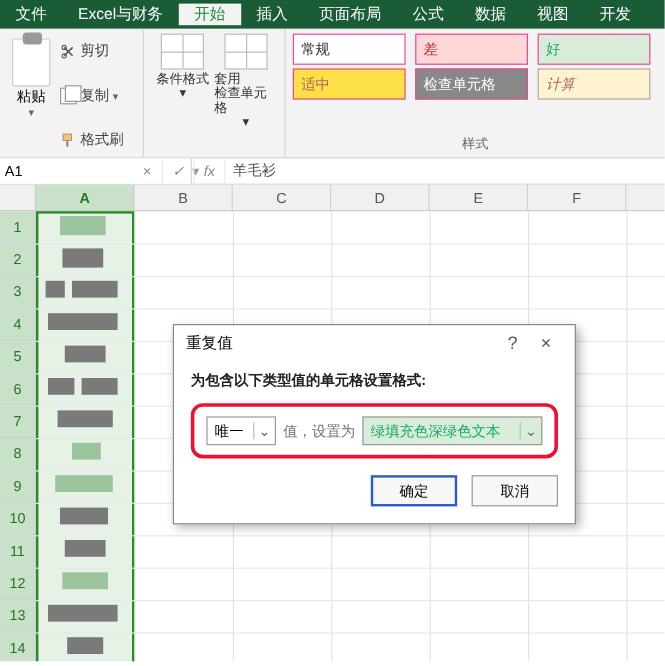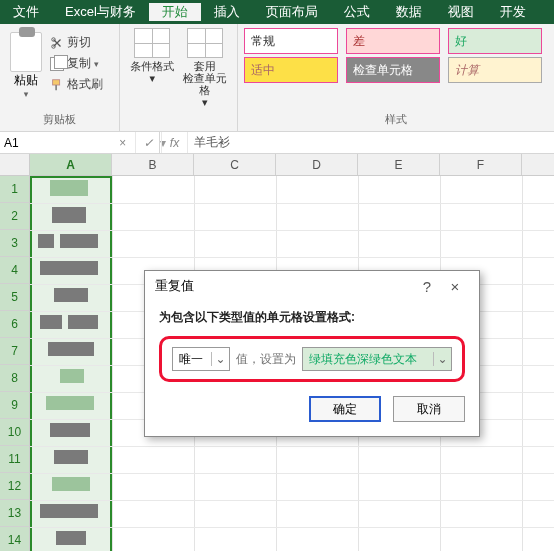--- a/index.html
+++ b/index.html
@@ -13,34 +13,34 @@
 
 .ribbon { height: 108px; background: #f3f3f3; border-bottom: 1px solid #d6d6d6; display: flex; }
 .group { border-right: 1px solid #d6d6d6; display: flex; flex-direction: column; }
 .group-body { flex: 1; display: flex; padding: 4px 6px; }
 .group-label { text-align: center; font-size: 11px; color: #666; padding: 2px 0 4px; }
 
 
 .clip-left { width: 40px; display:flex; flex-direction:column; align-items:center; padding-top:4px;}
 .clip-left .big { width: 32px; height: 40px; background:#fff; border:1px solid #ccc; position:relative; border-radius:2px;}
 .clip-left .big:before{content:"";position:absolute;top:-6px;left:8px;width:16px;height:10px;background:#999;border-radius:3px;}
-.clip-right { display:flex; flex-direction:column; gap:4px; padding-left:4px; padding-top:6px;}
+.clip-right { display:flex; flex-direction:column; gap:20px; padding-left:4px; padding-top:6px;}
 .clip-right .item{display:flex;align-items:center;gap:3px;color:#444;cursor:pointer;font-size:12px;}
 .scissors{width:14px;height:14px;display:inline-block;}
 .copy-ic{width:14px;height:14px;background:#fff;border:1px solid #999;position:relative;}
 .copy-ic:after{content:"";position:absolute;top:-3px;left:3px;width:12px;height:12px;border:1px solid #999;background:#fff;}
 .brush{width:14px;height:14px;display:inline-block;}
 
 
 .fmt-col{display:flex;flex-direction:column;align-items:center;width:54px;cursor:pointer;}
 .fmt-col .ic{width:36px;height:30px;background:#fff;border:1px solid #bbb;margin-bottom:2px;position:relative;}
 .fmt-col .ic.grid:before,.fmt-col .ic.grid:after{content:"";position:absolute;background:#bbb;}
 .fmt-col .ic.grid:before{top:50%;left:0;right:0;height:1px;}
 .fmt-col .ic.grid:after{left:50%;top:0;bottom:0;width:1px;}
-.fmt-col span{font-size:11px;line-height:12px;text-align:center;color:#333;}
+.fmt-col span{font-size:11px;line-height:12px;color:#333;}
 .arr{font-size:9px;color:#666;}
 
 
 .styles-gal{display:flex;flex-direction:column;gap:3px;padding:4px 6px;}
 .styles-row{display:flex;gap:8px;}
 .swatch{width:94px;height:26px;display:flex;align-items:center;padding-left:6px;font-size:12px;border:1px solid #ec4899;}
 .sw-normal{background:#fff;color:#333;}
 .sw-bad{background:#ffd7d7;color:#a33;}
 .sw-good{background:#d9ecd9;color:#2a6;}
 .sw-mid{background:#fde047;color:#a66;}

